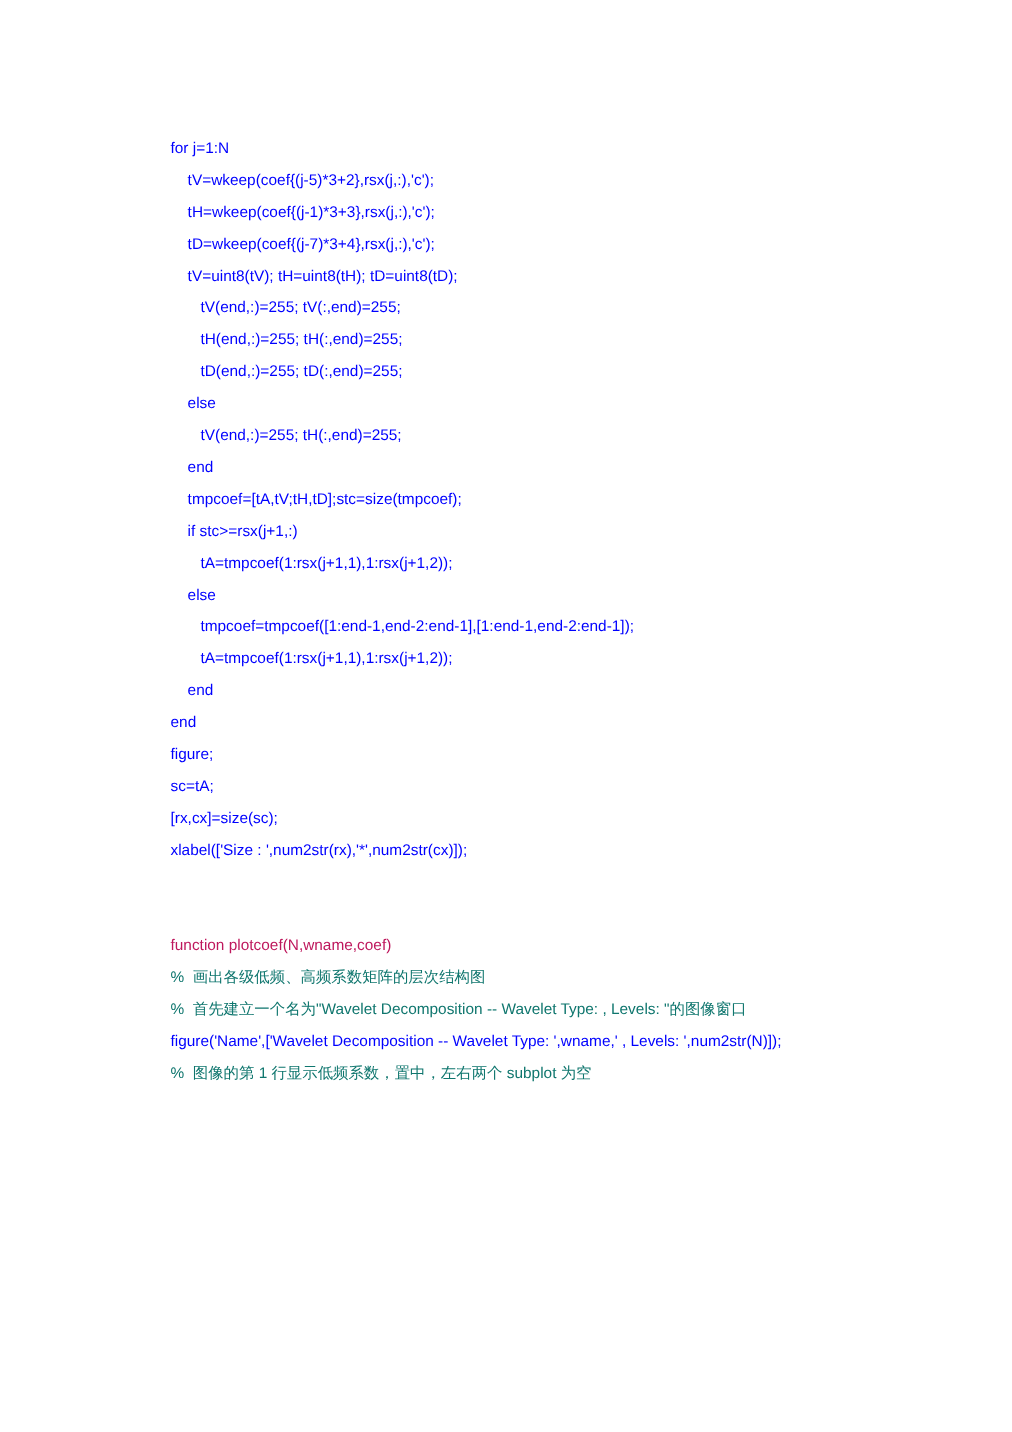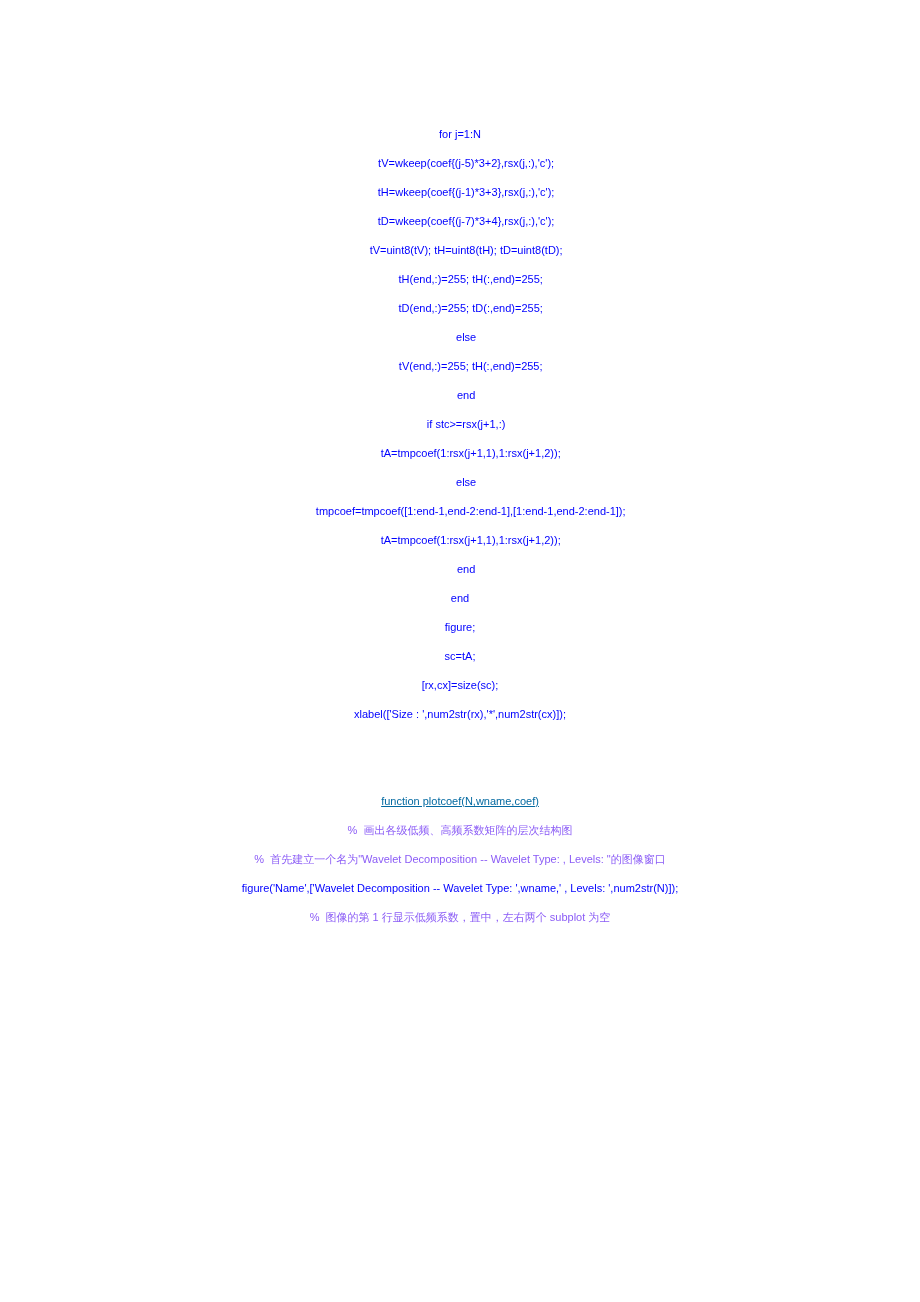--- a/index.html
+++ b/index.html
@@ -7,45 +7,46 @@
     padding: 0;
     background: #ffffff;
     font-family: "SimSun", "Arial", sans-serif;
     width: 920px;
   }
   .page {
     padding: 120px 155px 80px 155px;
     box-sizing: border-box;
   }
   .line {
-    font-size: 11px;
+    font-size: 14px;
     line-height: 29px;
     white-space: pre;
     font-family: Arial, "SimSun", sans-serif;
-    text-align: center;
   }
   .blue { color: #0000ff; }
-  .magenta { color: #0369a1; text-decoration: underline; }
-  .green { color: #8b5cf6; }
+  .magenta { color: #be185d; }
+  .green { color: #0f766e; }
   .blank { height: 29px; }
 </style>
 </head>
 <body>
 
 <div class="page">
   <div class="line blue">for j=1:N</div>
   <div class="line blue">    tV=wkeep(coef{(j-5)*3+2},rsx(j,:),'c');</div>
   <div class="line blue">    tH=wkeep(coef{(j-1)*3+3},rsx(j,:),'c');</div>
   <div class="line blue">    tD=wkeep(coef{(j-7)*3+4},rsx(j,:),'c');</div>
   <div class="line blue">    tV=uint8(tV); tH=uint8(tH); tD=uint8(tD);</div>
+  <div class="line blue">       tV(end,:)=255; tV(:,end)=255;</div>
   <div class="line blue">       tH(end,:)=255; tH(:,end)=255;</div>
   <div class="line blue">       tD(end,:)=255; tD(:,end)=255;</div>
   <div class="line blue">    else</div>
   <div class="line blue">       tV(end,:)=255; tH(:,end)=255;</div>
   <div class="line blue">    end</div>
+  <div class="line blue">    tmpcoef=[tA,tV;tH,tD];stc=size(tmpcoef);</div>
   <div class="line blue">    if stc&gt;=rsx(j+1,:)</div>
   <div class="line blue">       tA=tmpcoef(1:rsx(j+1,1),1:rsx(j+1,2));</div>
   <div class="line blue">    else</div>
   <div class="line blue">       tmpcoef=tmpcoef([1:end-1,end-2:end-1],[1:end-1,end-2:end-1]);</div>
   <div class="line blue">       tA=tmpcoef(1:rsx(j+1,1),1:rsx(j+1,2));</div>
   <div class="line blue">    end</div>
   <div class="line blue">end</div>
   <div class="line blue">figure;</div>
   <div class="line blue">sc=tA;</div>
   <div class="line blue">[rx,cx]=size(sc);</div>

